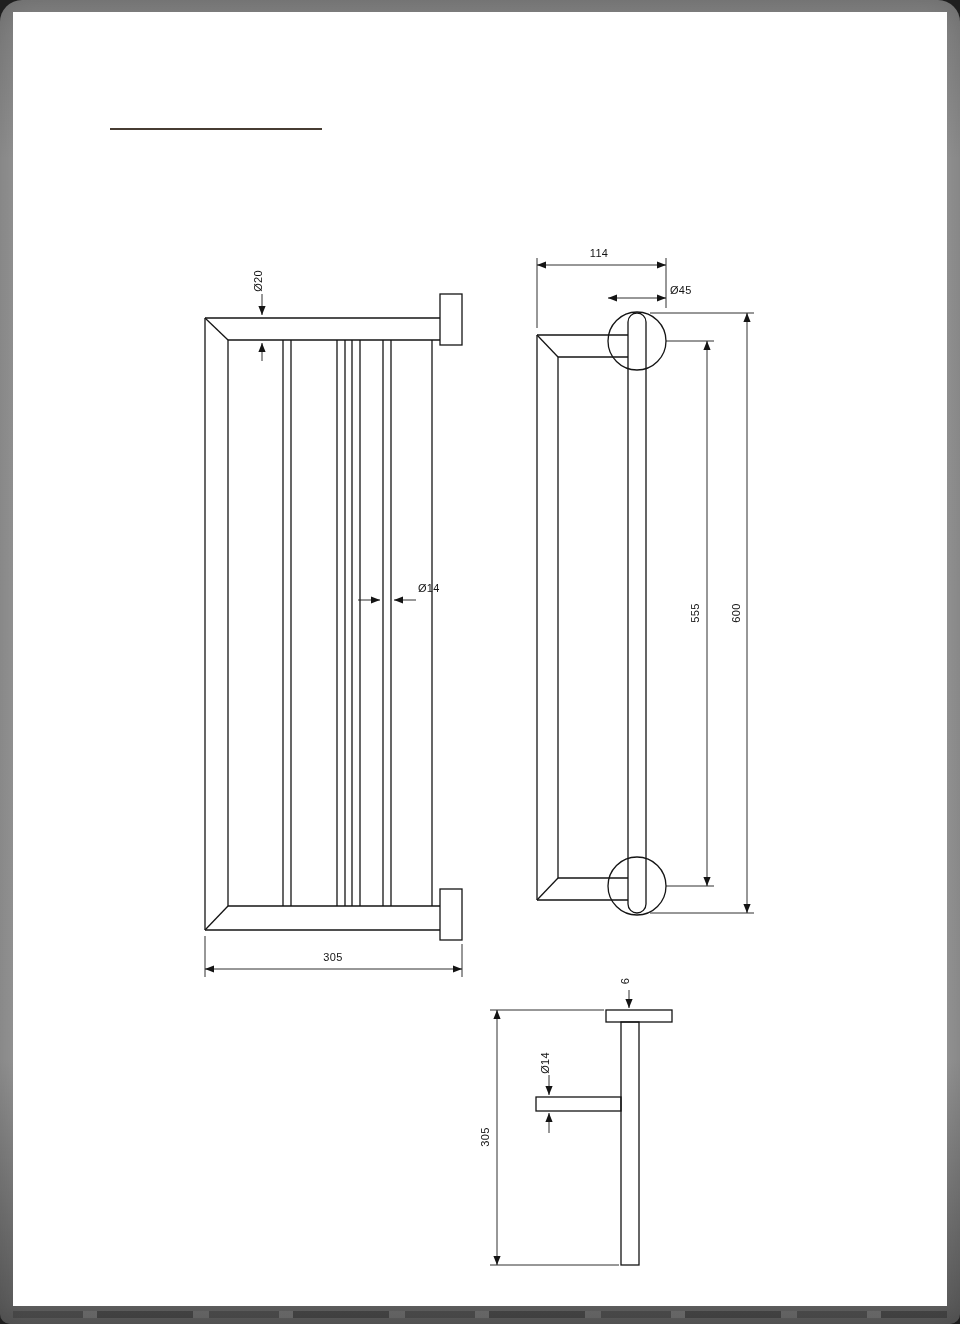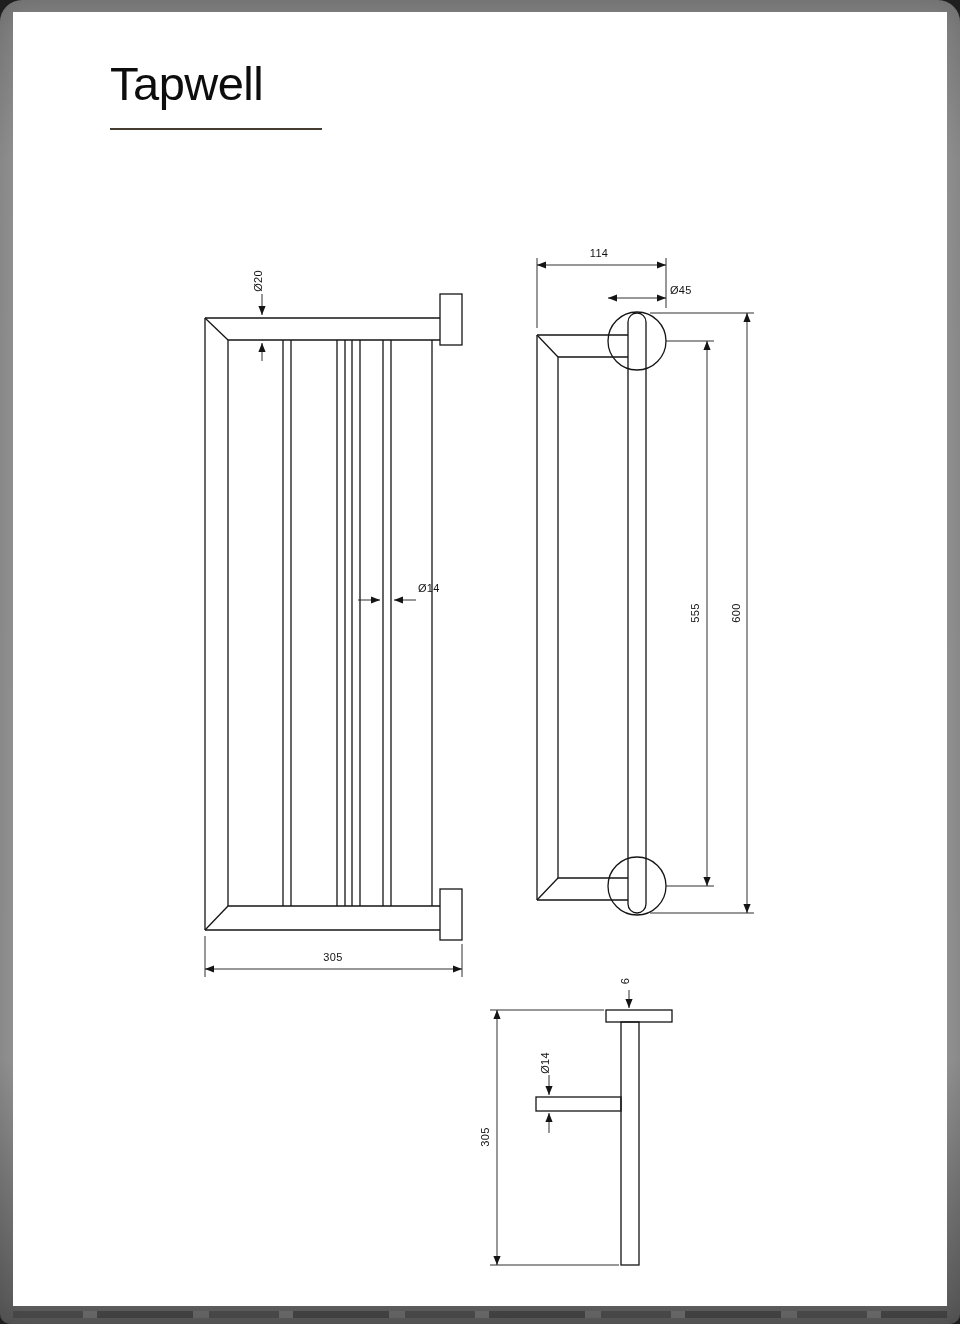--- a/index.html
+++ b/index.html
@@ -80,21 +80,20 @@
   }
   #ah-tip { fill: #141414; }
 </style>
 </head>
 <body>
 
 <div class="stage">
   <div class="page"></div>
   <div class="bottom-edge"></div>
 
-  <div class="brand">Tapwell</div>
   <div class="brand-underline"></div>
 
   <svg class="drawing" viewBox="0 0 960 1324" aria-hidden="true">
     <defs>
       <marker id="ah" viewBox="0 0 10 10" refX="10" refY="5" markerWidth="10" markerHeight="10" orient="auto-start-reverse">
         <path id="ah-tip" d="M0,1 L10,5 L0,9 Z"></path>
       </marker>
     </defs>
 
     <g>

